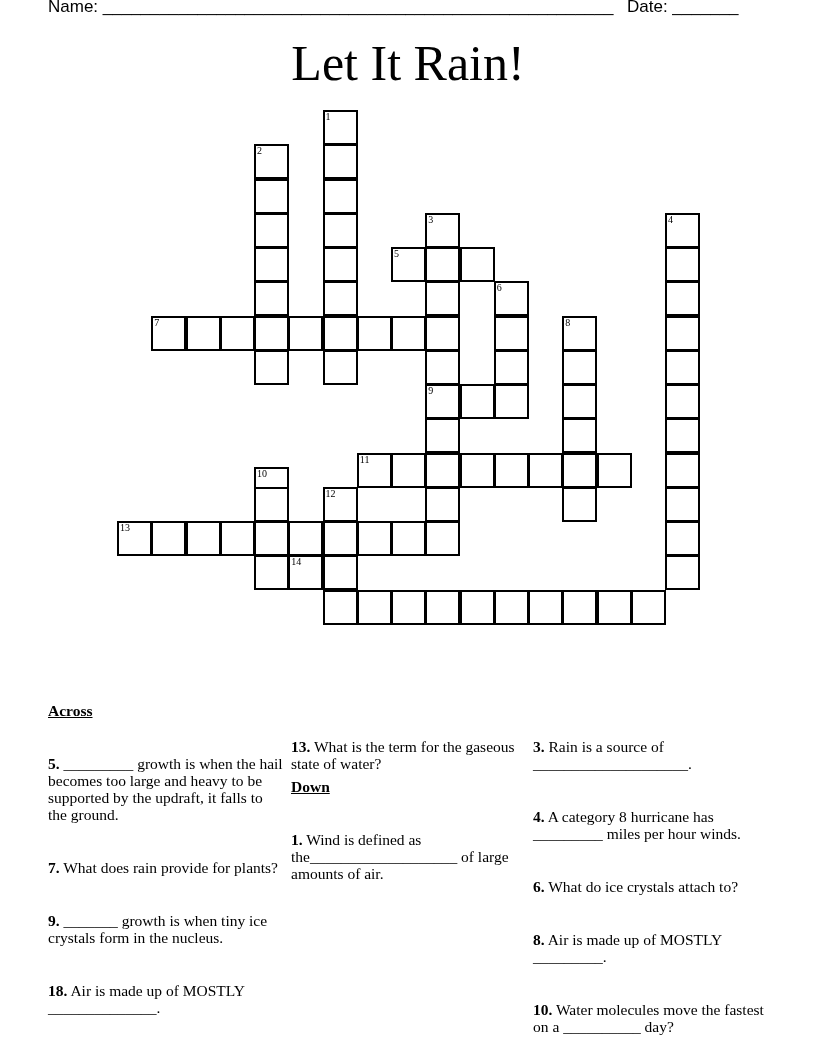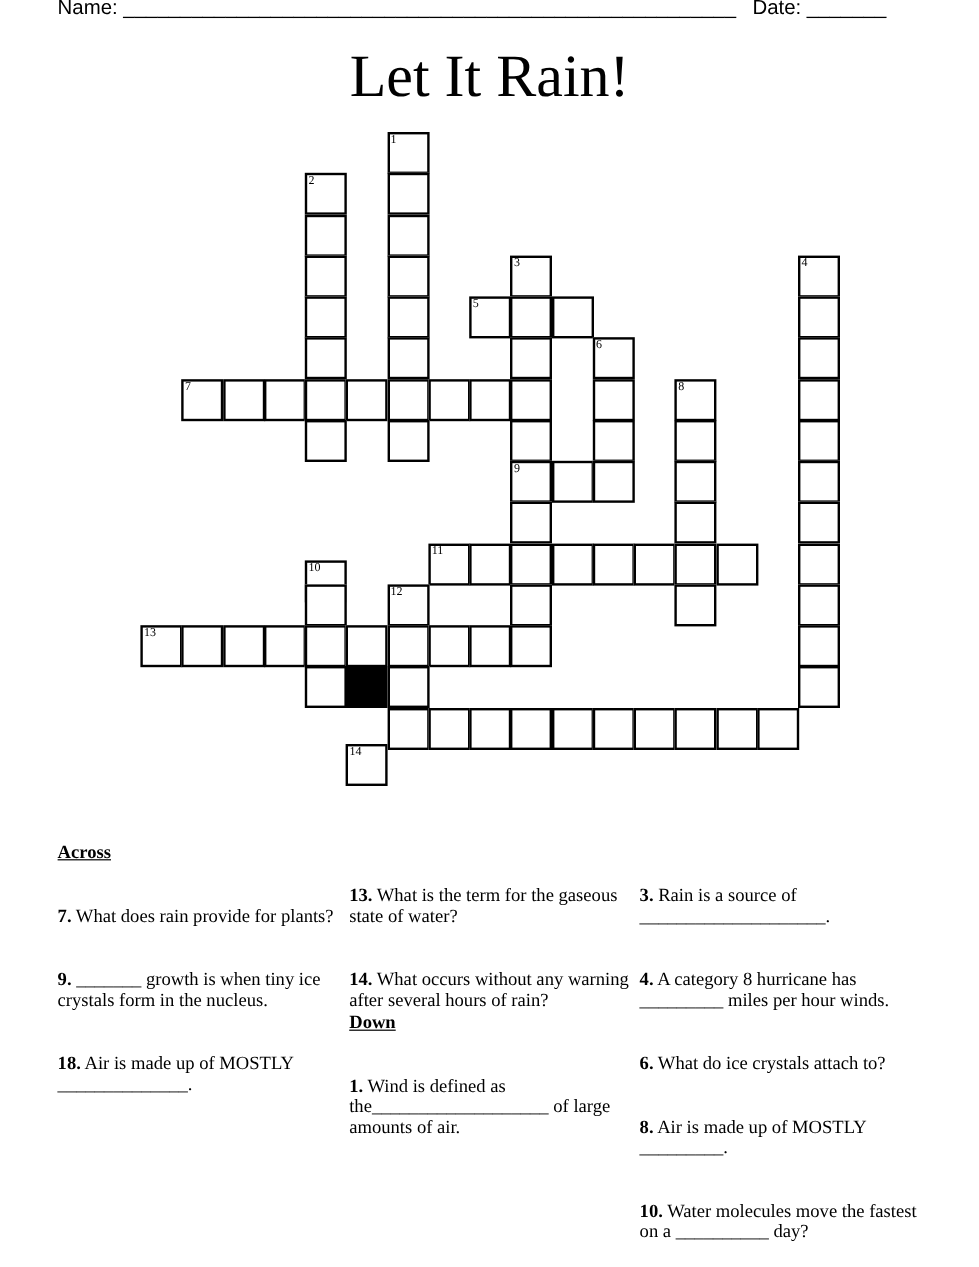--- a/index.html
+++ b/index.html
@@ -122,45 +122,45 @@
     <div class="cell" style="left: 288.25px; top: 521px;"></div>
     <div class="cell" style="left: 322.5px; top: 521px;"></div>
     <div class="cell" style="left: 356.75px; top: 521px;"></div>
     <div class="cell" style="left: 391px; top: 521px;"></div>
     <div class="cell" style="left: 425.25px; top: 521px;"></div>
     <div class="cell" style="left: 665px; top: 521px;"></div>
     <div class="cell" style="left: 254px; top: 555.25px;"></div>
     <div class="cell black" style="left: 288.25px; top: 555.25px;"></div>
     <div class="cell" style="left: 322.5px; top: 555.25px;"></div>
     <div class="cell" style="left: 665px; top: 555.25px;"></div>
-    <div class="cell" style="left: 288.25px; top: 620px;">
+    <div class="cell" style="left: 288.25px; top: 555px;">
       <span class="num">14</span>
     </div>
     <div class="cell" style="left: 322.5px; top: 589.5px;"></div>
     <div class="cell" style="left: 356.75px; top: 589.5px;"></div>
     <div class="cell" style="left: 391px; top: 589.5px;"></div>
     <div class="cell" style="left: 425.25px; top: 589.5px;"></div>
     <div class="cell" style="left: 459.5px; top: 589.5px;"></div>
     <div class="cell" style="left: 493.75px; top: 589.5px;"></div>
     <div class="cell" style="left: 528px; top: 589.5px;"></div>
     <div class="cell" style="left: 562.25px; top: 589.5px;"></div>
     <div class="cell" style="left: 596.5px; top: 589.5px;"></div>
     <div class="cell" style="left: 630.75px; top: 589.5px;"></div>
   </div>
 
 <div class="clues col1">
   <div class="clue-heading">Across</div>
+  <div class="clue"><b>5.</b><span> _________ growth is when the hail becomes too large and heavy to be supported by the updraft, it falls to the ground.</span></div>
   <div class="clue"><b>7.</b><span> What does rain provide for plants?</span></div>
   <div class="clue"><b>9.</b><span> _______ growth is when tiny ice crystals form in the nucleus.</span></div>
   <div class="clue"><b>18.</b><span> Air is made up of MOSTLY ______________.</span></div>
 </div>
 
 <div class="clues col2">
   <div class="clue"><b>13.</b><span> What is the term for the gaseous state of water?</span></div>
-  <div class="clue" style="margin-bottom:2px"><b>14.</b><span> What occurs without any warning after several hours of rain?</span></div>
   <div class="clue-heading">Down</div>
   <div class="clue"><b>1.</b><span> Wind is defined as the___________________ of large amounts of air.</span></div>
 </div>
 
 <div class="clues col3">
   <div class="clue"><b>3.</b><span> Rain is a source of ____________________.</span></div>
   <div class="clue"><b>4.</b><span> A category 8 hurricane has _________ miles per hour winds.</span></div>
   <div class="clue"><b>6.</b><span> What do ice crystals attach to?</span></div>
   <div class="clue"><b>8.</b><span> Air is made up of MOSTLY _________.</span></div>
   <div class="clue"><b>10.</b><span> Water molecules move the fastest on a __________ day?</span></div>

